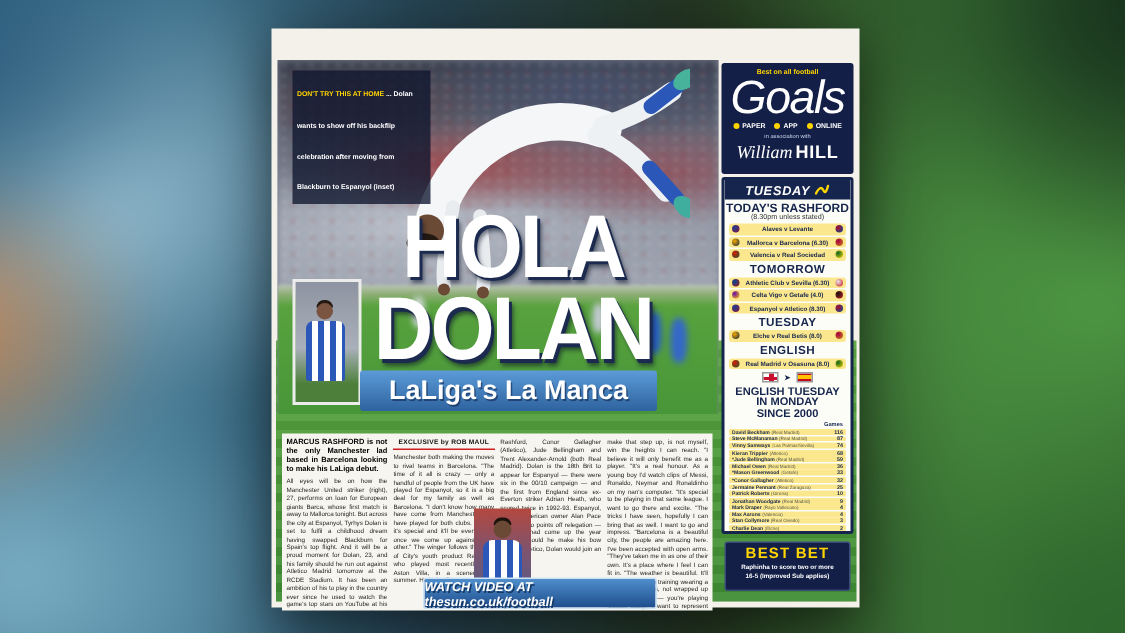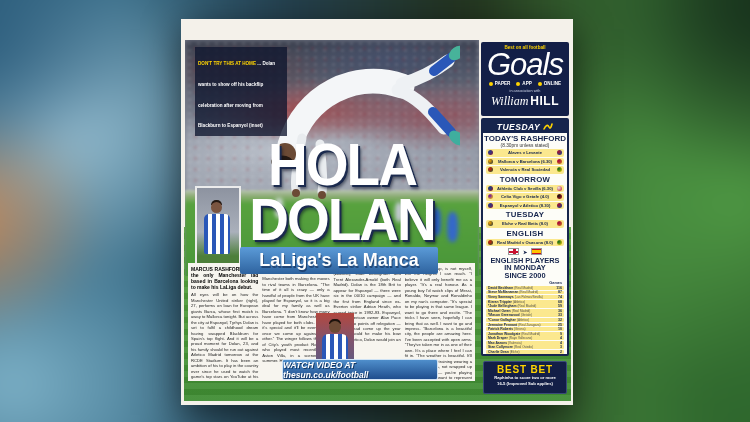--- a/index.html
+++ b/index.html
@@ -55,21 +55,21 @@
     background:repeating-linear-gradient(90deg,#2a57b8 0 4px,#ffffff 4px 8px);}
   .playersvg{position:absolute;left:45px;top:0;z-index:2;filter:blur(.5px);}
   
   .headline{position:absolute;left:20px;top:118px;width:282px;z-index:4;text-align:center;color:#fff;font-weight:900;
     font-size:55px;line-height:51px;letter-spacing:-2px;transform:scaleY(1.08);transform-origin:top;
     text-shadow:2px 2px 0 #1b2a4e,3px 4px 3px rgba(8,16,36,.55);}
   .strap{position:absolute;left:59px;top:228px;width:198px;height:27px;z-index:4;display:flex;align-items:center;justify-content:center;
     background:linear-gradient(180deg,#5b9bd8,#2e639f);border-radius:2px;color:#fff;font-weight:800;font-size:18px;
     text-shadow:1px 1.5px 0 rgba(16,40,80,.6);}
   
-  .article{position:absolute;left:7px;top:244px;width:287px;height:118px;z-index:2;background:#f7f5ef;padding:3px;box-sizing:border-box;
+  .article{position:absolute;left:7px;top:270px;width:287px;height:118px;z-index:2;background:#f7f5ef;padding:3px;box-sizing:border-box;
     display:flex;gap:4px;overflow:hidden;}
   .col{flex:1;font-size:4.2px;line-height:1.3;color:#222;text-align:justify;}
   .intro{font-size:5px;font-weight:900;color:#000;line-height:1.22;margin-bottom:2px;}
   .byline{font-size:4.4px;font-weight:900;color:#111;text-align:center;border-bottom:1.5px solid #cf1f25;padding-bottom:1.5px;margin-bottom:2px;letter-spacing:.2px;}
   .inset2{position:absolute;left:128px;top:50px;width:38px;height:66px;z-index:3;overflow:hidden;
     background:linear-gradient(180deg,#b3483f 0%,#7c5470 45%,#4a5e8e 100%);}
   .inset2 .head{position:absolute;left:13px;top:8px;width:12px;height:12px;border-radius:50%;background:#6b4a35;}
   .inset2 .hair{position:absolute;left:13px;top:6px;width:12px;height:5px;border-radius:6px 6px 0 0;background:#1d130d;}
   .inset2 .shirt{position:absolute;left:6px;top:21px;width:26px;height:45px;border-radius:6px 6px 0 0;
     background:repeating-linear-gradient(90deg,#2a57b8 0 4px,#ffffff 4px 8px);}
@@ -269,21 +269,21 @@
             <span class="mt">Real Madrid v Osasuna (8.0)</span>
             <span class="crest" style="background: radial-gradient(circle at 35% 35%, rgb(11, 102, 35), rgb(255, 215, 0));"></span>
           </div>
         </div>
       <div class="flagsrow">
         <span class="flag flag-eng"></span>
         <span class="arrow">➤</span>
         <span class="flag flag-esp"></span>
       </div>
       <div class="players-title">
-        <div>ENGLISH PLAYERS</div>
+        <div>ENGLISH TUESDAY</div>
         <div>IN MONDAY</div>
         <div>SINCE 2000</div>
       </div>
       <div class="games-label">Games</div>
       <div>
           <div class="player">
             <span class="p-n">David Beckham</span>
             <span class="p-c">(Real Madrid)</span>
             <span class="p-g">116</span>
           </div>

